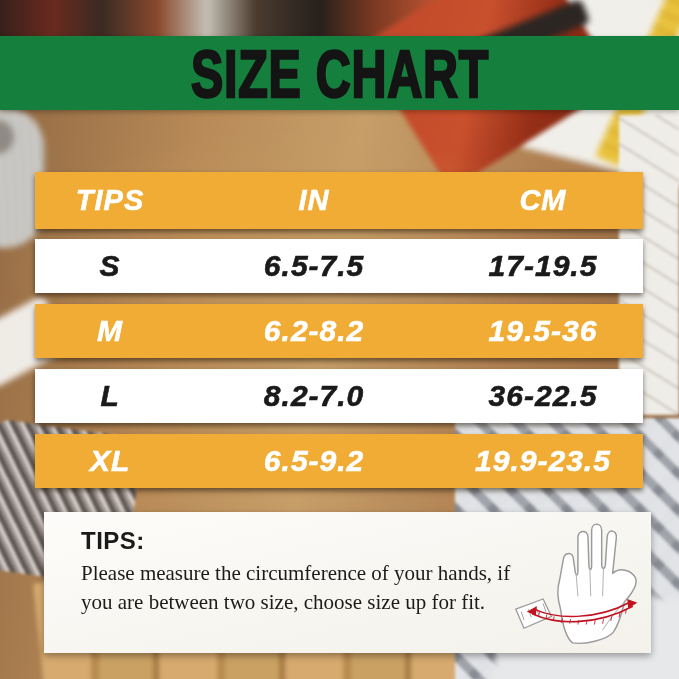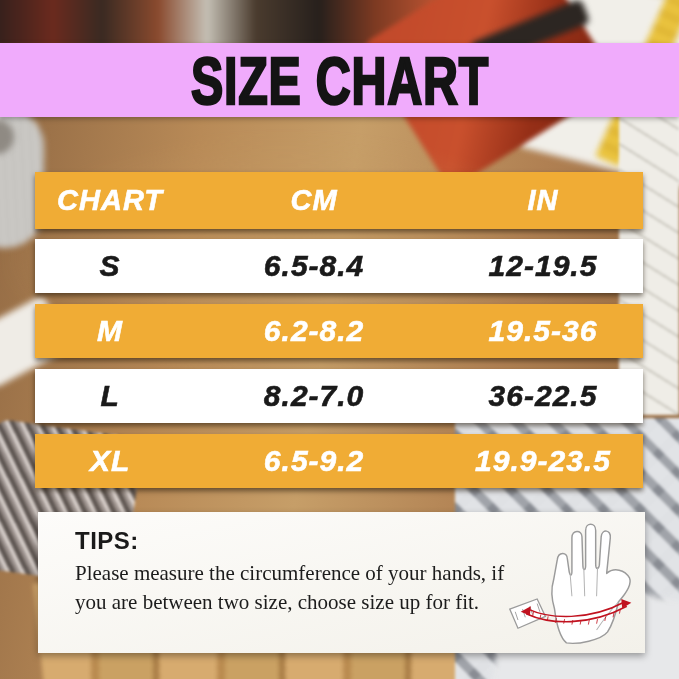--- a/index.html
+++ b/index.html
@@ -35,36 +35,36 @@
       transform:rotate(-6deg);}
   .ph.blueprint{left:455px;top:418px;width:260px;height:280px;filter:blur(1.4px);
       background:
         repeating-linear-gradient(45deg,rgba(108,112,120,.55) 0 9px,rgba(225,227,230,.95) 9px 26px),
         repeating-linear-gradient(-45deg,rgba(108,112,120,.45) 0 9px,rgba(228,230,233,.0) 9px 26px),
         #dfe1e4;}
   .ph.paper-br{right:-40px;bottom:-30px;width:220px;height:120px;background:#e7e8ea;transform:rotate(10deg);}
   .ph.wood-mid{left:0;top:108px;width:679px;height:330px;filter:blur(3px);opacity:.55;
       background:radial-gradient(ellipse 420px 180px at 42% 45%,#c79c63 0%,rgba(199,156,99,0) 70%);}
   
-  .banner{position:absolute;left:0;top:36px;width:679px;height:74px;background:#f0abfc;
-      box-shadow:0 2px 5px rgba(0,0,0,.28);display:flex;align-items:center;justify-content:center;z-index:3;margin-top:7px;}
+  .banner{position:absolute;left:0;top:36px;width:679px;height:74px;background:#15803d;
+      box-shadow:0 2px 5px rgba(0,0,0,.28);display:flex;align-items:center;justify-content:center;z-index:3;}
   .banner .title{font-size:62px;font-weight:bold;color:#141414;letter-spacing:1px;
       -webkit-text-stroke:2.4px #141414;display:inline-block;transform:scale(.78,1.08);white-space:nowrap;}
   
   .size-table{position:absolute;left:35px;top:172px;width:608px;z-index:3;}
   .trow{display:grid;grid-template-columns:24.7% 42.4% 32.9%;align-items:center;height:54px;
       margin-bottom:11px;box-shadow:0 3px 5px rgba(30,18,6,.55);
       font-style:italic;font-weight:bold;font-size:30px;letter-spacing:1px;}
   .trow span{text-align:center;-webkit-text-stroke:.6px currentColor;}
   .trow.head{height:57px;margin-bottom:10px;font-size:29px;}
   .trow.yellow{background:#f0ac35;color:#ffffff;}
   .trow.white{background:#ffffff;color:#1a1a1a;}
   .trow.last{margin-bottom:0;}
   
-  .tips{position:absolute;left:38px;top:512px;width:607px;height:141px;z-index:3;
+  .tips{position:absolute;left:44px;top:512px;width:607px;height:141px;z-index:3;
       background:linear-gradient(168deg,#fdfcfa 0%,#f3f1ea 100%);
       box-shadow:0 3px 7px rgba(0,0,0,.35);}
   .tips .heading{margin:15px 0 4px 37px;font-weight:bold;font-size:24px;color:#1a1a1a;letter-spacing:.5px;}
   .tips .body{margin:0 0 0 37px;width:452px;font-family:"Liberation Serif",serif;
       font-size:21px;line-height:1.4;color:#1c1c1c;}
   .hand-wrap{position:absolute;right:10px;top:4px;width:128px;height:134px;}
 </style>
 </head>
 <body>
 
@@ -86,28 +86,28 @@
     <div class="ph paper-br"></div>
     <div class="ph sketch-tr"></div>
   </div>
 
   <div class="banner">
     <span class="title">SIZE CHART</span>
   </div>
 
   <div class="size-table">
     <div class="trow head yellow">
-      <span>CHART</span>
+      <span>TIPS</span>
+      <span>IN</span>
       <span>CM</span>
-      <span>IN</span>
     </div>
     <div class="trow white">
       <span>S</span>
-      <span>6.5-8.4</span>
-      <span>12-19.5</span>
+      <span>6.5-7.5</span>
+      <span>17-19.5</span>
     </div>
     <div class="trow yellow">
       <span>M</span>
       <span>6.2-8.2</span>
       <span>19.5-36</span>
     </div>
     <div class="trow white">
       <span>L</span>
       <span>8.2-7.0</span>
       <span>36-22.5</span>

